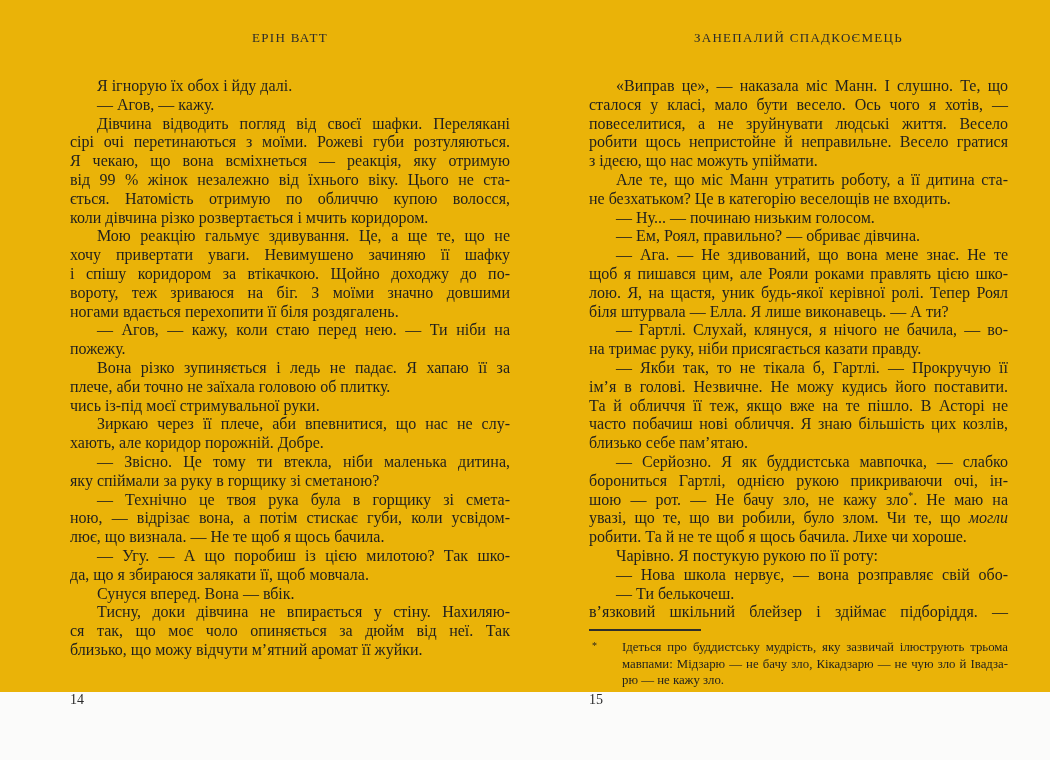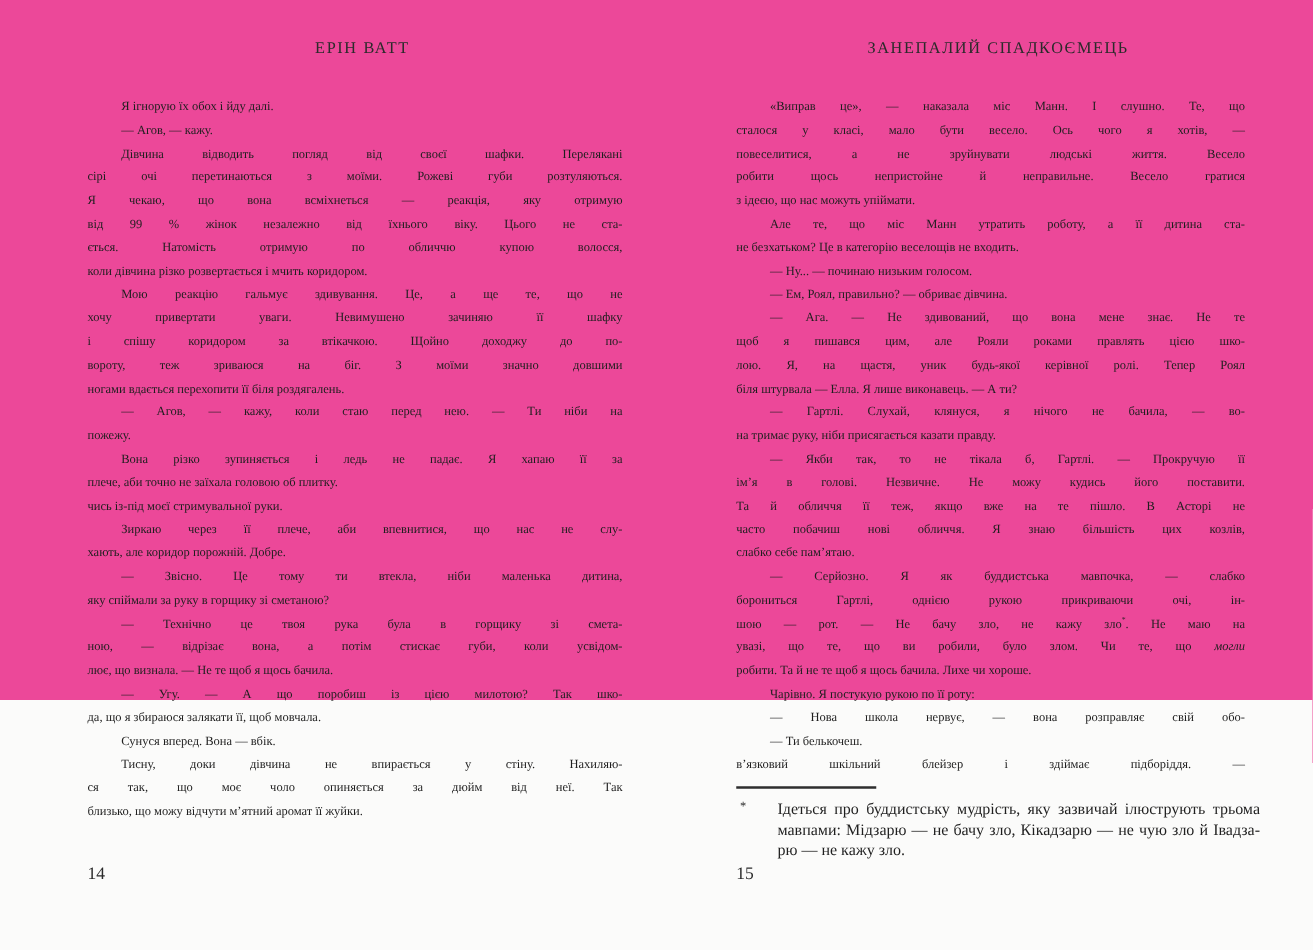--- a/index.html
+++ b/index.html
@@ -3,31 +3,31 @@
 <meta charset="utf-8">
 <style>
   html,body{margin:0;padding:0;}
   body{
     width:1050px;height:760px;
     background:#fbfbfa;
     color:#1f1f1f;
     font-family:"Liberation Serif","DejaVu Serif",serif;
     overflow:hidden;
   }
-  .spread{position:relative;width:1050px;height:560px;background:#ec4899;}
+  .spread{position:relative;width:1050px;height:692px;background:#eab308;}
   .page{position:absolute;top:0;height:760px;}
   .page-left{left:70px;width:440px;}
   .page-right{left:589px;width:419px;}
   .running-header{
     position:absolute;top:30px;left:0;right:0;
     text-align:center;font-size:13px;letter-spacing:1.3px;color:#2b2b2b;
   }
   .body-text{
-    position:absolute;top:77px;left:0;right:12px;
-    font-size:10px;line-height:18.8px;
+    position:absolute;top:77px;left:0;right:0;
+    font-size:16px;line-height:18.8px;
   }
   .line{text-align:justify;}
   .line.just{text-align-last:justify;}
   .line.last{text-align-last:left;}
   .line.indent{text-indent:27px;}
   em{font-style:italic;}
   sup{font-size:62%;vertical-align:super;line-height:0;}
   .footnote{position:absolute;top:629px;left:0;right:0;}
   .fn-rule{width:112px;height:2px;background:#2e2e2e;margin:0 0 8px 0;}
   .fn-lines{font-size:12.8px;line-height:16.6px;}
@@ -96,21 +96,21 @@
         <div class="line indent just"><span>— Ага. — Не здивований, що вона мене знає. Не те</span></div>
         <div class="line just"><span>щоб я пишався цим, але Рояли роками правлять цією шко-</span></div>
         <div class="line just"><span>лою. Я, на щастя, уник будь-якої керівної ролі. Тепер Роял</span></div>
         <div class="line last"><span>біля штурвала — Елла. Я лише виконавець. — А ти?</span></div>
         <div class="line indent just"><span>— Гартлі. Слухай, клянуся, я нічого не бачила, — во-</span></div>
         <div class="line last"><span>на тримає руку, ніби присягається казати правду.</span></div>
         <div class="line indent just"><span>— Якби так, то не тікала б, Гартлі. — Прокручую її</span></div>
         <div class="line just"><span>ім’я в голові. Незвичне. Не можу кудись його поставити.</span></div>
         <div class="line just"><span>Та й обличчя її теж, якщо вже на те пішло. В Асторі не</span></div>
         <div class="line just"><span>часто побачиш нові обличчя. Я знаю більшість цих козлів,</span></div>
-        <div class="line last"><span>слабко себе пам’ятаю.</span></div>
+        <div class="line last"><span>близько себе пам’ятаю.</span></div>
         <div class="line indent just"><span>— Серйозно. Я як буддистська мавпочка, — слабко</span></div>
         <div class="line just"><span>борониться Гартлі, однією рукою прикриваючи очі, ін-</span></div>
         <div class="line just"><span>шою — рот. — Не бачу зло, не кажу зло</span><sup>*</sup><span>. Не маю на</span></div>
         <div class="line just"><span>увазі, що те, що ви робили, було злом. Чи те, що </span><em>могли</em></div>
         <div class="line last"><span>робити. Та й не те щоб я щось бачила. Лихе чи хороше.</span></div>
         <div class="line indent last"><span>Чарівно. Я постукую рукою по її роту:</span></div>
         <div class="line indent just"><span>— Нова школа нервує, — вона розправляє свій обо-</span></div>
         <div class="line indent last"><span>— Ти белькочеш.</span></div>
         <div class="line just"><span>в’язковий шкільний блейзер і здіймає підборіддя. —</span></div>
       </div>

